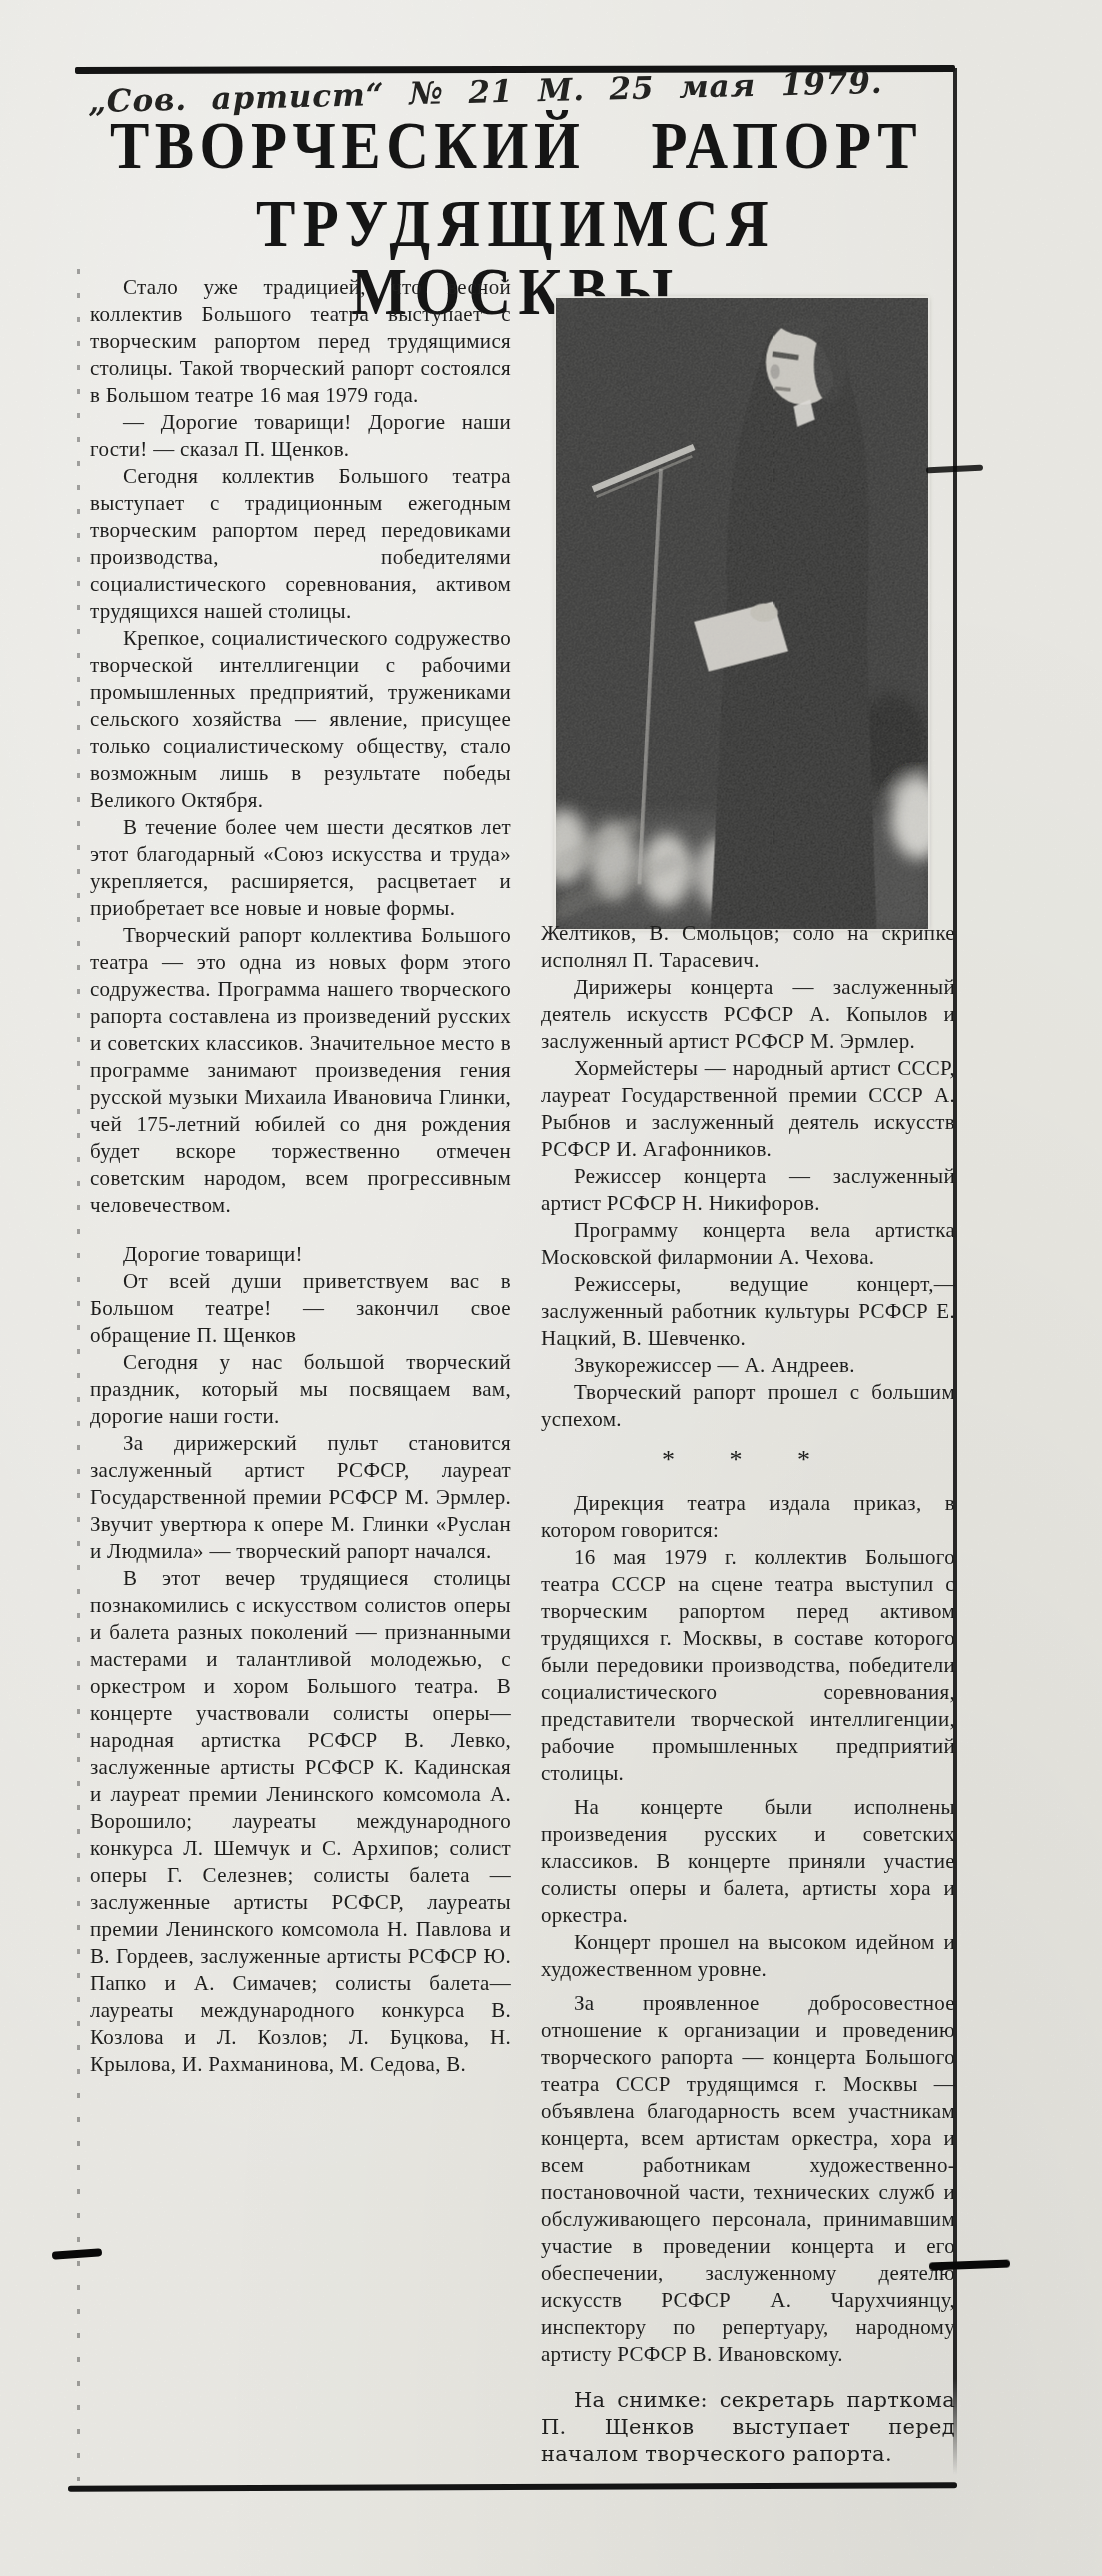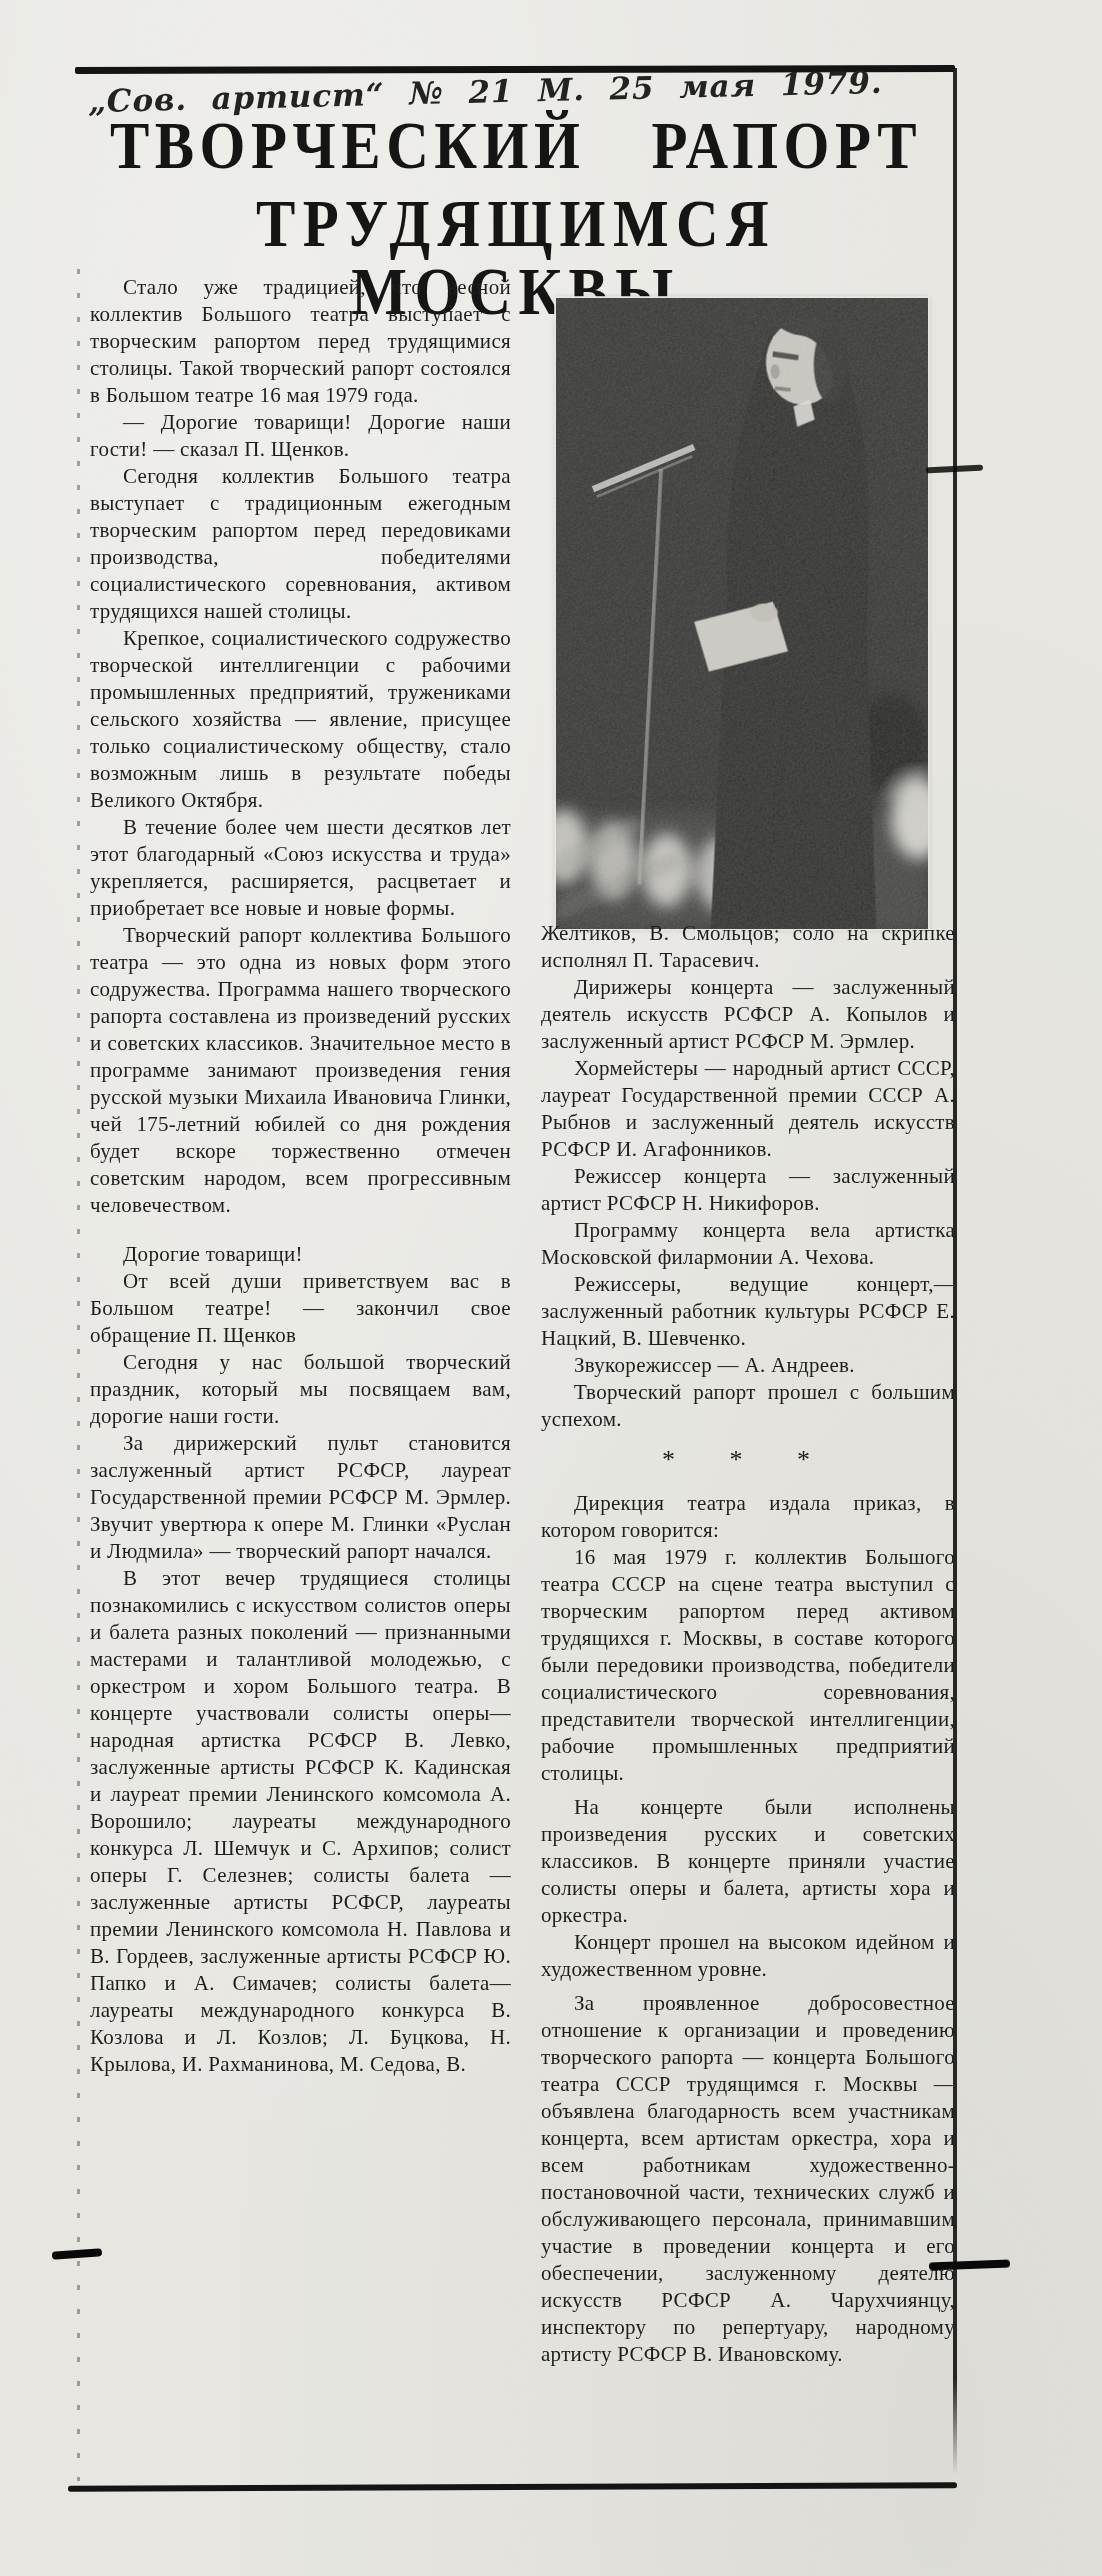--- a/index.html
+++ b/index.html
@@ -168,20 +168,21 @@
     <p>Программу концерта вела артистка Московской филармонии А. Чехова.</p>
     <p>Режиссеры, ведущие концерт,— заслуженный работник культуры РСФСР Е. Нацкий, В. Шевченко.</p>
     <p>Звукорежиссер — А. Андреев.</p>
     <p>Творческий рапорт прошел с большим успехом.</p>
     <p class="separator">* * *</p>
     <p>Дирекция театра издала приказ, в котором говорится:</p>
     <p>16 мая 1979 г. коллектив Большого театра СССР на сцене театра выступил с творческим рапортом перед активом трудящихся г. Москвы, в составе которого были передовики производства, победители социалистического соревнования, представители творческой интеллигенции, рабочие промышленных предприятий столицы.</p>
     <p class="gap-sm">На концерте были исполнены произведения русских и советских классиков. В концерте приняли участие солисты оперы и балета, артисты хора и оркестра.</p>
     <p>Концерт прошел на высоком идейном и художественном уровне.</p>
     <p class="gap-sm">За проявленное добросовестное отношение к организации и проведению творческого рапорта — концерта Большого театра СССР трудящимся г. Москвы — объявлена благодарность всем участникам концерта, всем артистам оркестра, хора и всем работникам художественно-постановочной части, технических служб и обслуживающего персонала, принимавшим участие в проведении концерта и его обеспечении, заслуженному деятелю искусств РСФСР А. Чарухчиянцу, инспектору по репертуару, народному артисту РСФСР В. Ивановскому.</p>
+    <p class="caption">На снимке: секретарь парткома П. Щенков выступает перед началом творческого рапорта.</p>
 
   </div>
 
   <div class="pen-mark m1"></div>
   <div class="pen-mark m2"></div>
   <div class="pen-mark m3"></div>
 
   <div class="rule-bottom"></div>
 
   <svg class="noise" width="1102" height="2576" xmlns="http://www.w3.org/2000/svg" viewBox="0 0 1198 2800">

